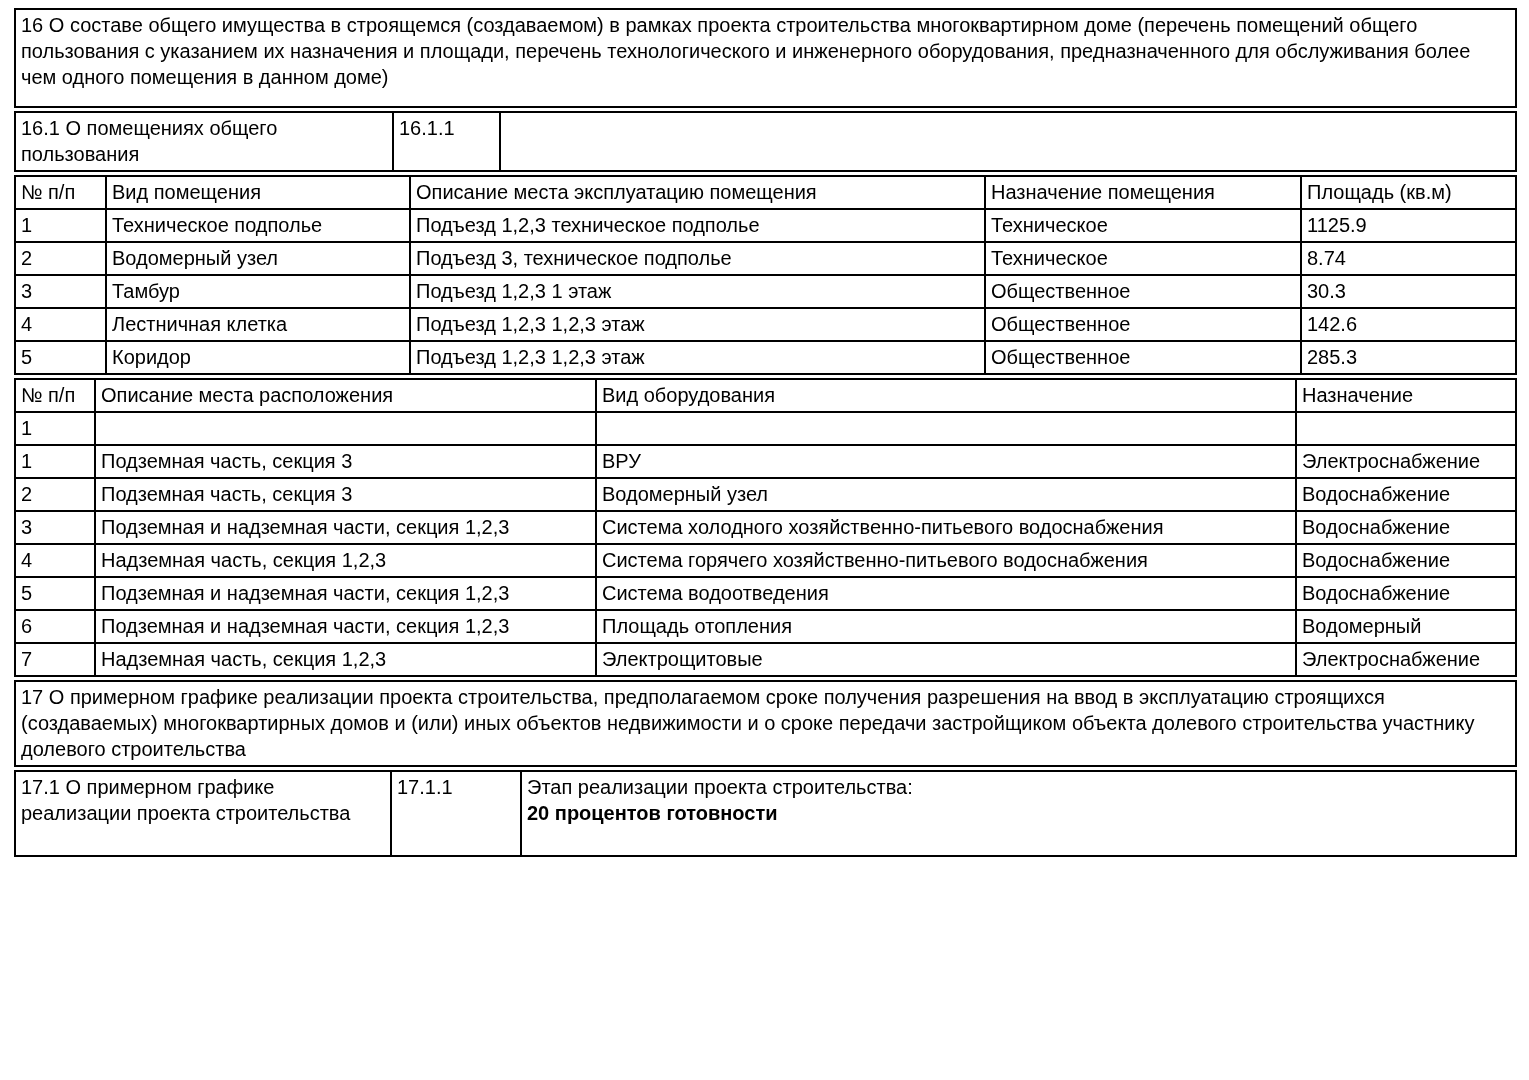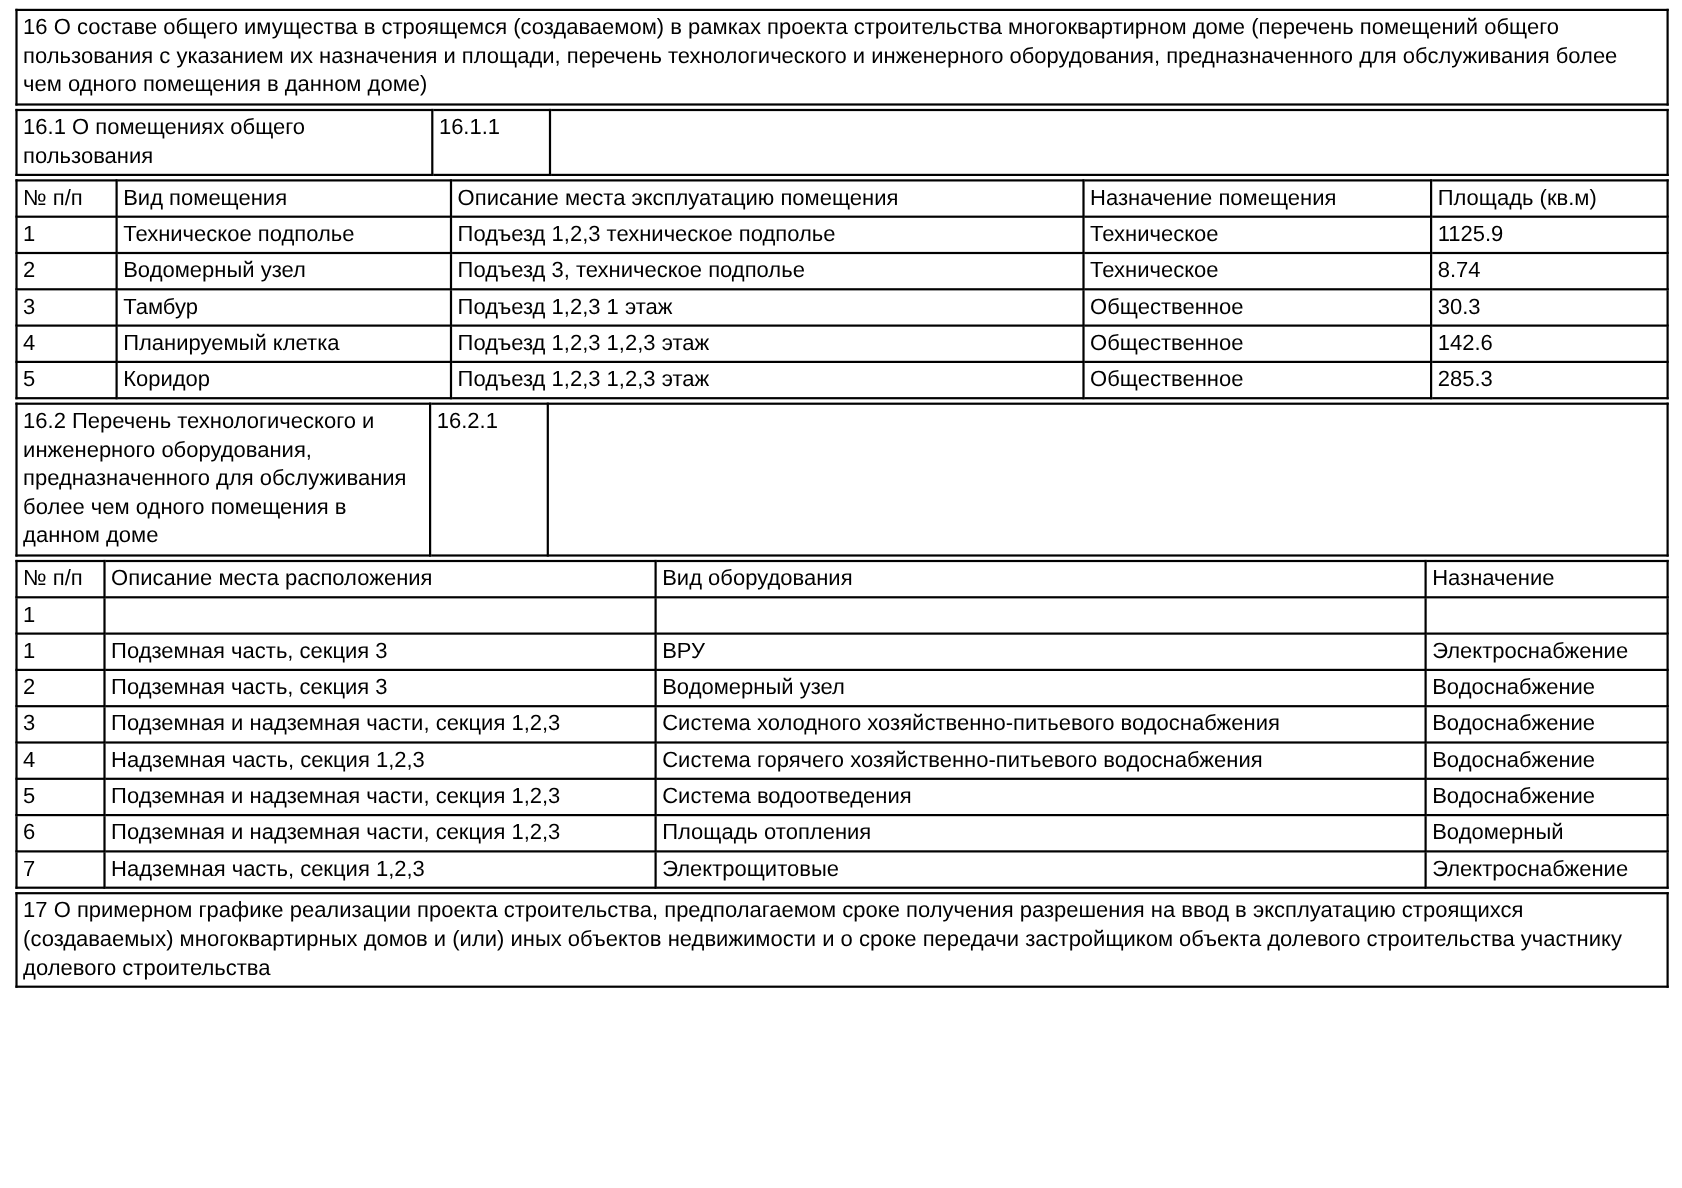--- a/index.html
+++ b/index.html
@@ -25,21 +25,21 @@
     border: 2px solid #000000;
     font-size: 20px;
     line-height: 26px;
     padding: 2px 5px 3px 5px;
     vertical-align: top;
     text-align: left;
     font-weight: normal;
     overflow: hidden;
     word-wrap: break-word;
   }
-  td.section-header { height: 86px; }
+  td.section-header { height: 98px; }
   td.code-cell { vertical-align: middle; }
   tr.data-row td { height: 31px; }
   .caption-line { font-weight: normal; }
   .value-line { font-weight: bold; }
 </style>
 </head>
 <body>
 
 <div class="page">
 
@@ -101,49 +101,35 @@
     </tr>
     <tr class="data-row">
       <td>3</td>
       <td>Тамбур</td>
       <td>Подъезд 1,2,3 1 этаж</td>
       <td>Общественное</td>
       <td>30.3</td>
     </tr>
     <tr class="data-row">
       <td>4</td>
-      <td>Планируемый клетка</td>
+      <td>Лестничная клетка</td>
       <td>Подъезд 1,2,3 1,2,3 этаж</td>
       <td>Общественное</td>
       <td>142.6</td>
     </tr>
     <tr class="data-row">
       <td>5</td>
       <td>Коридор</td>
       <td>Подъезд 1,2,3 1,2,3 этаж</td>
       <td>Общественное</td>
       <td>285.3</td>
     </tr>
   </tbody>
     </table>
 
-  <table class="block">
-    <colgroup>
-        <col style="width:376px">
-        <col style="width:107px">
-        <col style="width:1018px">
-      </colgroup>
-    <tbody>
-        <tr>
-      <td style="height:138px">16.2 Перечень технологического и инженерного оборудования, предназначенного для обслуживания более чем одного помещения в данном доме</td>
-      <td class="code-cell">16.2.1</td>
-      <td></td>
-    </tr>
-  </tbody>
-    </table>
 
   <table class="block">
     <colgroup>
         <col style="width:80px">
         <col style="width:501px">
         <col style="width:700px">
         <col style="width:220px">
       </colgroup>
     <tbody>
         <tr class="data-row">
@@ -214,16 +200,24 @@
   </tbody>
     </table>
 
   <table class="block">
     <colgroup>
         <col style="width:376px">
         <col style="width:130px">
         <col style="width:995px">
       </colgroup>
     <tbody>
+        <tr>
+      <td style="height:85px">17.1 О примерном графике реализации проекта строительства</td>
+      <td class="code-cell">17.1.1</td>
+      <td>
+        <div class="caption-line">Этап реализации проекта строительства:</div>
+        <div class="value-line">20 процентов готовности</div>
+      </td>
+    </tr>
   </tbody>
     </table>
 
 </div>
 
 </body></html>

